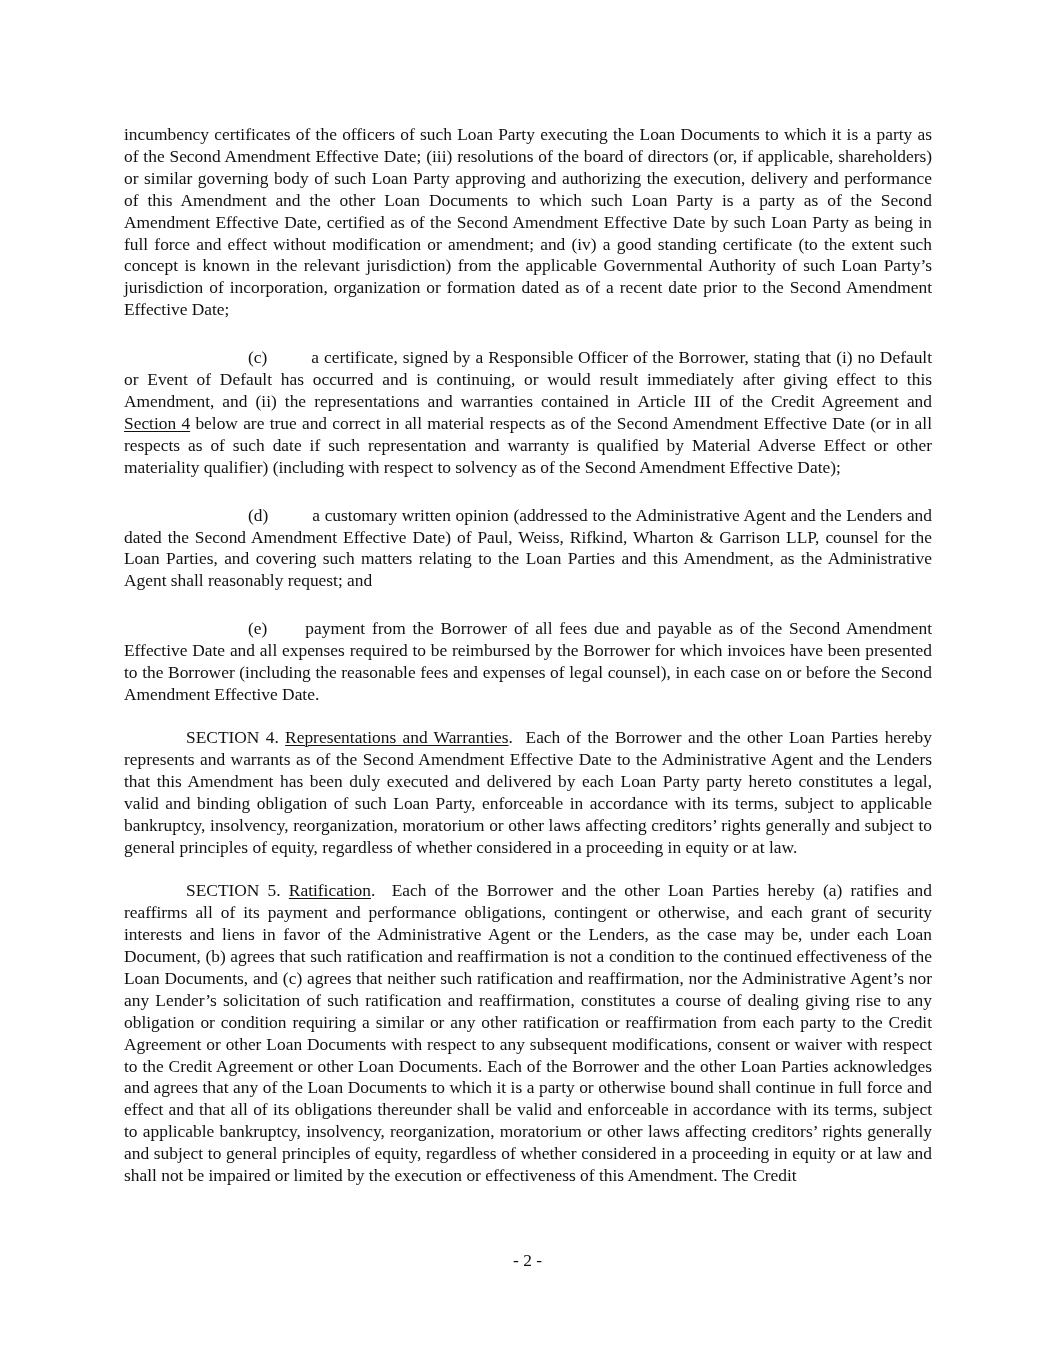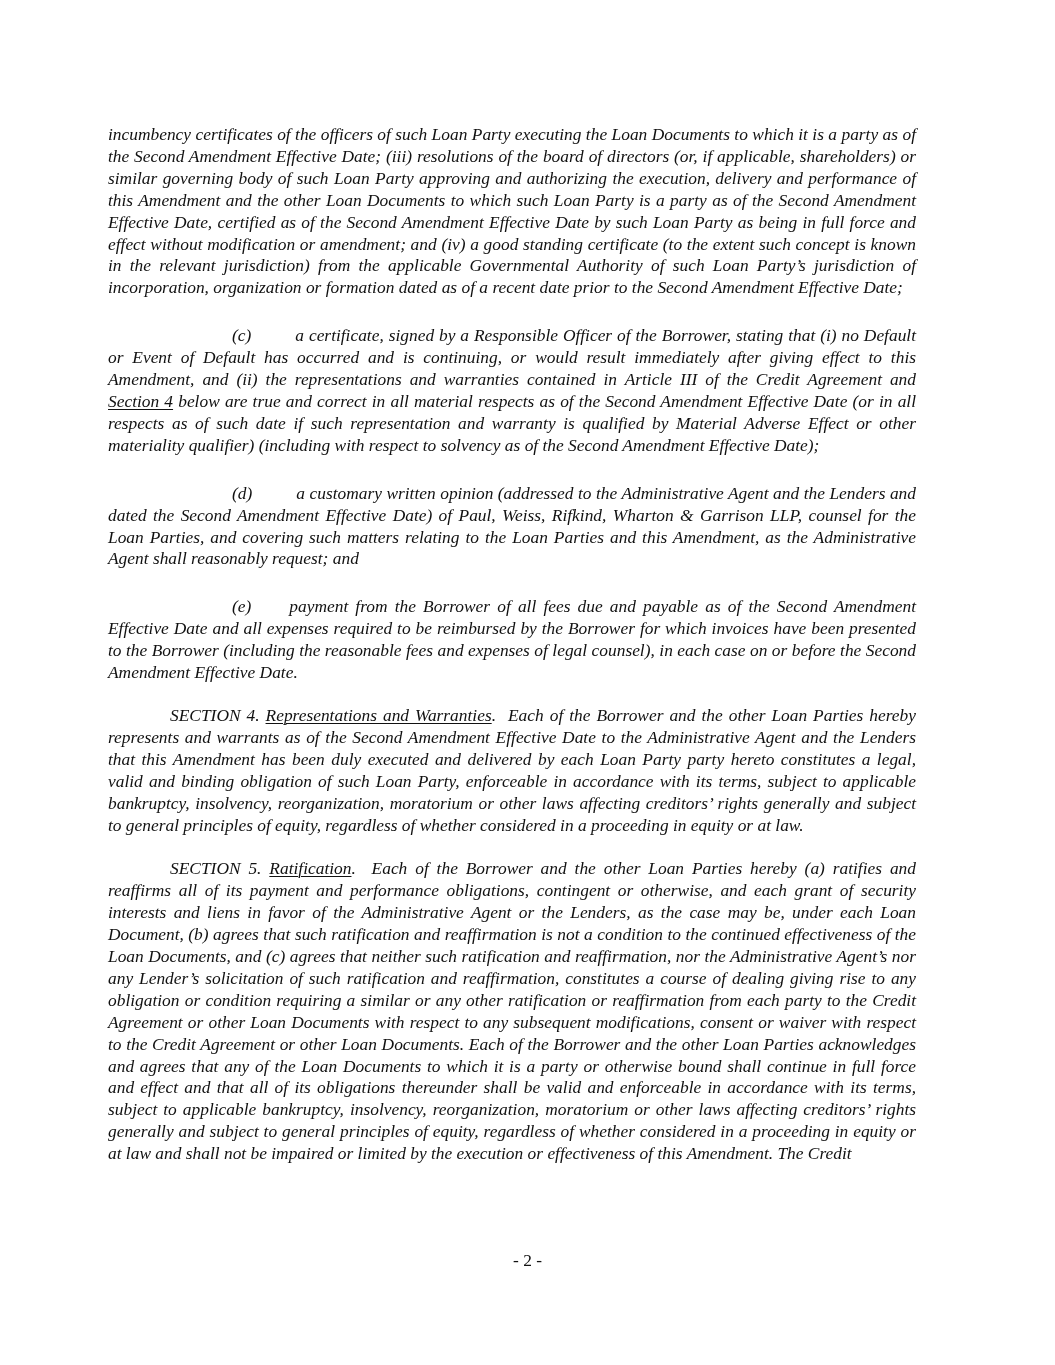--- a/index.html
+++ b/index.html
@@ -6,26 +6,25 @@
     body {
       width: 1055px;
       height: 1365px;
       position: relative;
       overflow: hidden;
       font-family: "Liberation Serif", "DejaVu Serif", serif;
       color: #111111;
     }
     .page {
       position: absolute;
-      left: 108px;
+      left: 124px;
       top: 124px;
       width: 808px;
       font-size: 17.4px;
       line-height: 21.9px;
-      font-style: italic;
     }
     .para {
       margin: 0 0 21.5px 0;
       text-align: justify;
       text-align-last: left;
       hyphens: none;
     }
     .para.indent-item { text-indent: 124px; margin-top: 26px; }
     .para.indent-section { text-indent: 62px; }
     .tab-gap { display: inline-block; width: 38px; }

